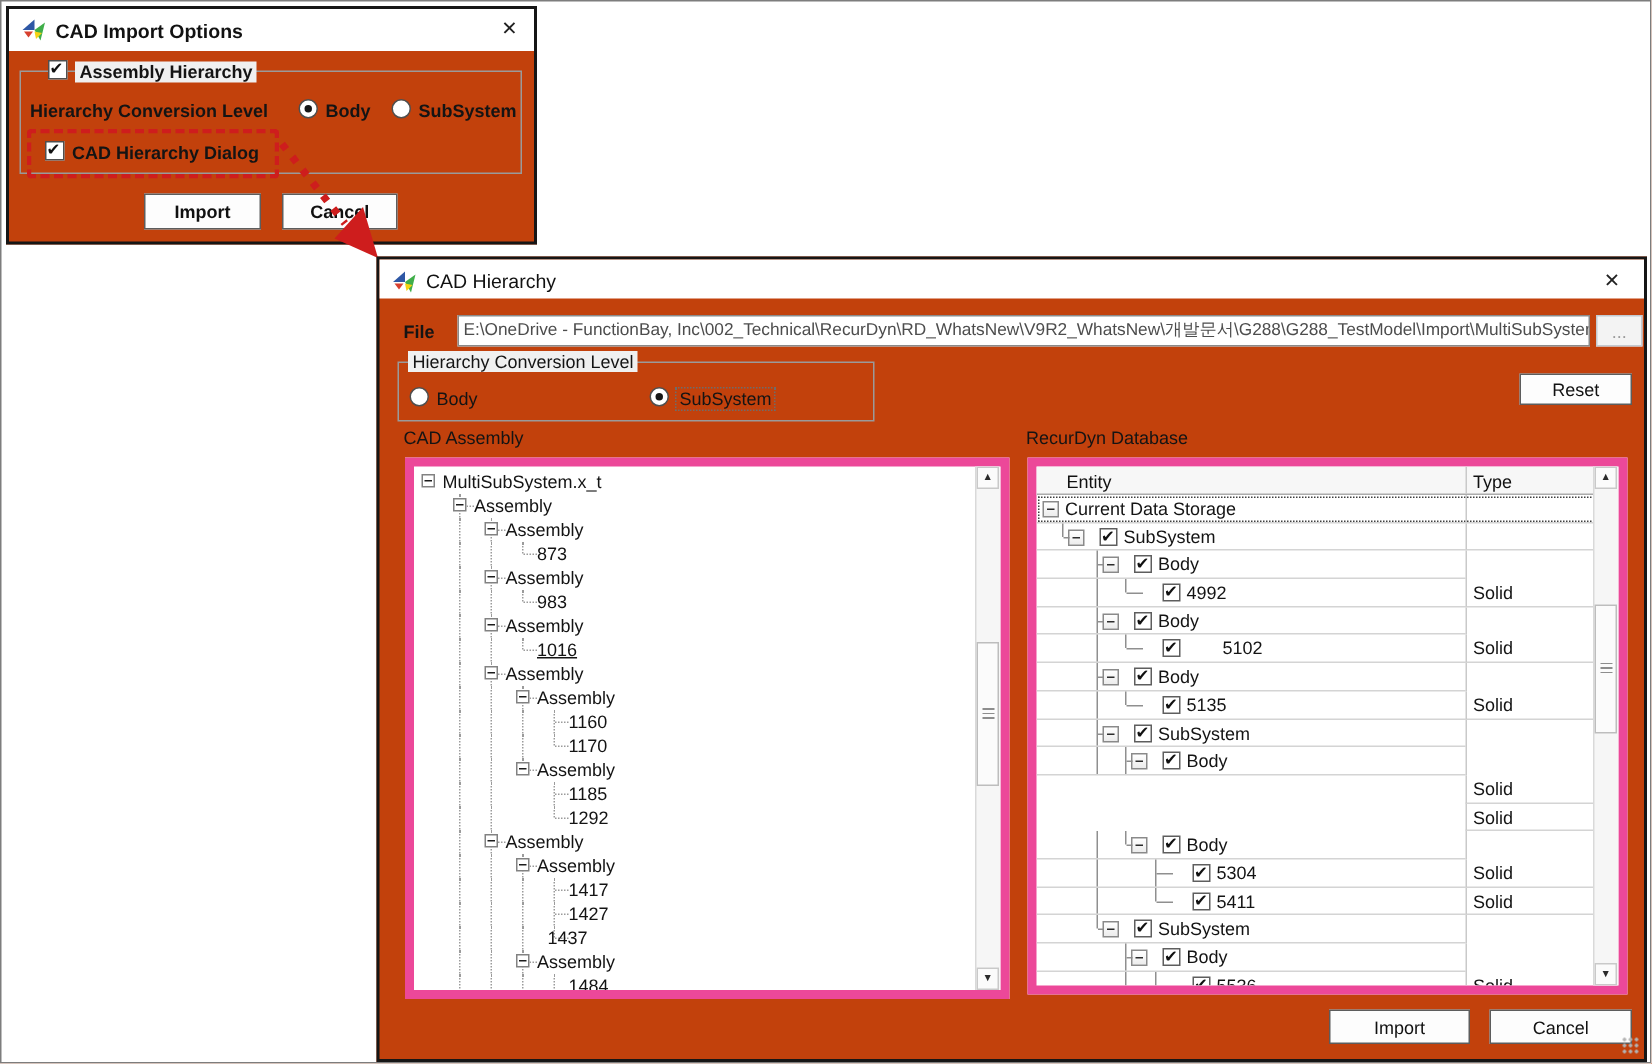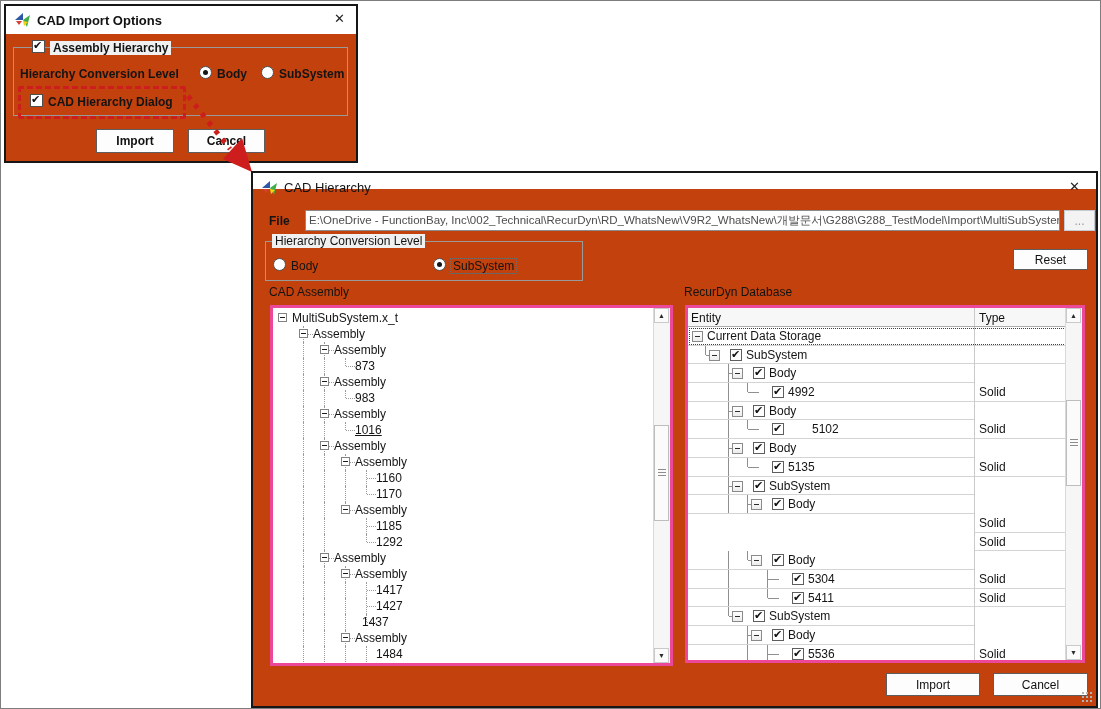--- a/index.html
+++ b/index.html
@@ -23,21 +23,21 @@
   .lbl{position:absolute;font-size:12px;white-space:nowrap;color:#141414;}
   .b600{font-weight:bold;}
   .btn{position:absolute;background:#fdfdfd;border:1px solid #5d5d5d;box-sizing:border-box;font-size:12px;
        display:flex;align-items:center;justify-content:center;color:#111;}
   #dlg1 .btn{font-weight:bold;}
   
   .fileinput{position:absolute;background:#fff;border:1px solid #8a8a8a;box-sizing:border-box;font-size:11.5px;color:#4d4d4d;
              line-height:19px;padding:0 3px;white-space:nowrap;overflow:hidden;}
   .browse{background:#f3f3f3;border:1px solid #c3cad1;color:#9a9a9a;}
   
-  .panel{position:absolute;background:#fff;border:3px solid #ec4899;box-sizing:border-box;overflow:hidden;padding-left:25px;}
+  .panel{position:absolute;background:#fff;border:6px solid #ec4899;box-sizing:border-box;overflow:hidden;padding-left:25px;}
   
   .sbar{position:absolute;top:0;bottom:0;right:0;width:16px;background:#f6f6f6;border-left:1px solid #d9d9d9;}
   .sbtn{position:absolute;left:0;width:15px;height:15px;background:#fbfbfb;border:1px solid #c9c9c9;box-sizing:border-box;
         display:flex;align-items:center;justify-content:center;font-size:7px;color:#2b2b2b;}
   .sbtn.up{top:0;} .sbtn.down{bottom:0;}
   .sthumb{position:absolute;left:0;width:15px;background:#fbfbfb;border:1px solid #bdbdbd;box-sizing:border-box;
           display:flex;align-items:center;justify-content:center;}
   .grip{width:8px;height:8px;background:repeating-linear-gradient(to bottom,#8d8d8d 0 1px,transparent 1px 3px);}
   
   #tree-rows{position:absolute;left:2px;top:2px;right:17px;bottom:0;overflow:hidden;}
@@ -105,21 +105,21 @@
     <div class="btn" style="left:182px;top:123px;width:77px;height:24px;">Cancel</div>
   </div>
 
   <div id="dashbox"></div>
   <svg id="arrow-svg" viewBox="0 0 86 92">
     <line x1="7" y1="7" x2="49" y2="60" stroke="#ce1d1d" stroke-width="5" stroke-dasharray="4.5 6.5"></line>
     <polygon points="71,83 42,70 61,49" fill="#ce1d1d"></polygon>
   </svg>
 
   <div id="dlg2" class="dlg">
-    <div class="titlebar" style="height:16px;">
+    <div class="titlebar" style="height:26px;">
       <svg class="logo" style="top:7px;" viewBox="0 0 17 17">
         <polygon points="1,8 9,1 9,8" fill="#2e57a5"></polygon>
         <polygon points="9,8 16,3 13,15" fill="#3fae49"></polygon>
         <polygon points="2,9 8,9 5,13" fill="#d7402f"></polygon>
         <polygon points="9,9 14,10 10,14" fill="#f5d312"></polygon>
       </svg>
       <span class="dlg-title">CAD Hierarchy</span>
       <span class="close-x" style="right:16px;top:7px;">✕</span>
     </div>
 
@@ -326,21 +326,21 @@
         <div class="sbtn up">▲</div>
         <div class="sthumb" style="top:117px;height:96px;">
             <span class="grip"></span>
           </div>
         <div class="sbtn down">▼</div>
       </div>
     </div>
 
     <div class="panel" style="left:432px;top:132px;width:400px;height:358px;">
       <div class="thead">
-        <span class="hcell" style="left:3px;">Entity</span>
+        <span class="hcell" style="left:20px;">Entity</span>
         <span class="hcell" style="left:291px;">Type</span>
         <span class="hsep"></span>
       </div>
       <div id="table-rows">
           <div class="xrow focused">
             <span class="ecell">
               <span class="xbox" style="left: 4px;">
                 <span class="minus"></span>
               </span>
               <span class="xlabel" style="left: 19px;">Current Data Storage</span>

